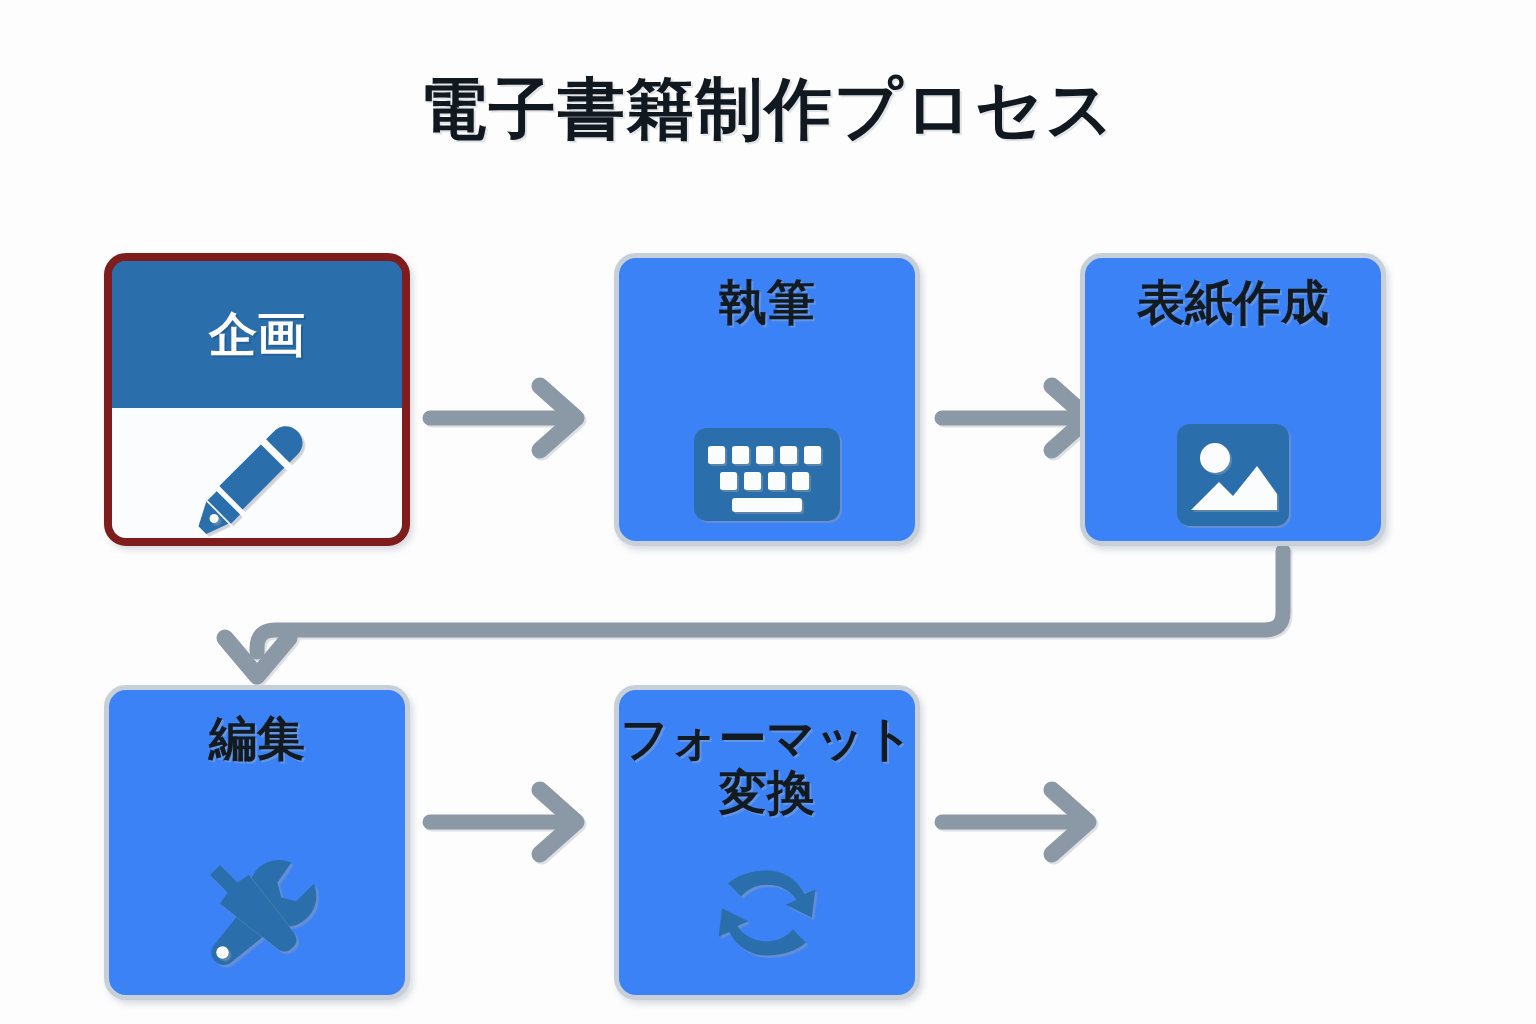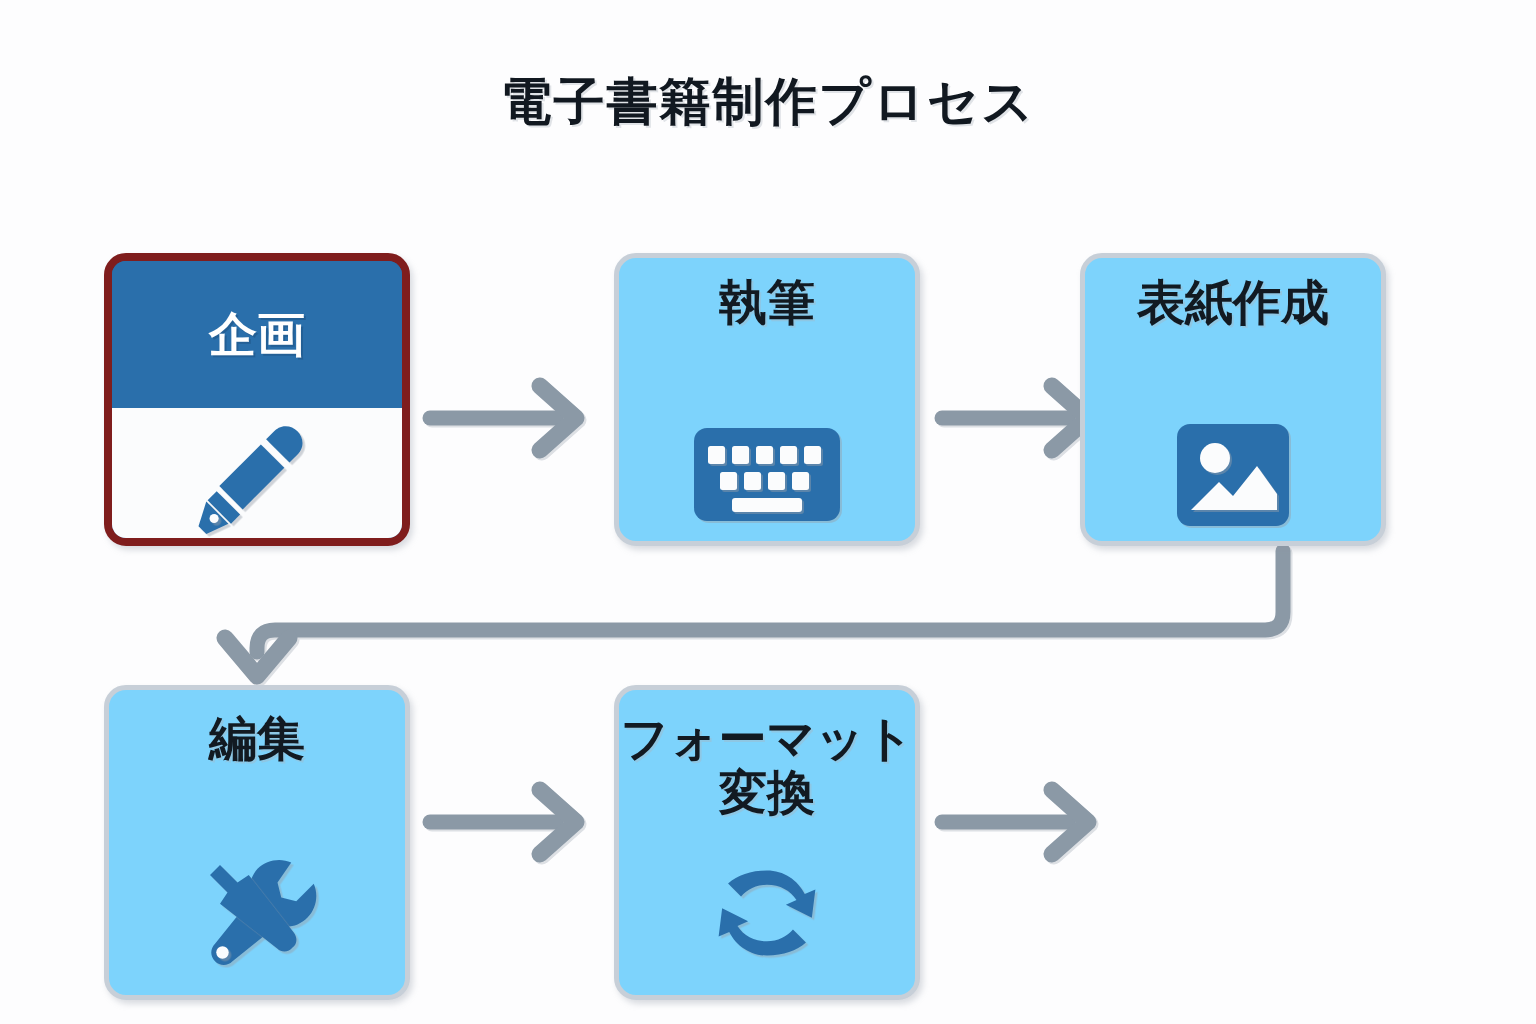--- a/index.html
+++ b/index.html
@@ -13,21 +13,21 @@
     position: relative;
   }
 
   
   .title {
     position: absolute;
     top: 76px;
     left: 0;
     width: 1536px;
     text-align: center;
-    font-size: 51px;
+    font-size: 67px;
     font-weight: 700;
     letter-spacing: 2px;
     color: #111820;
     text-shadow: 2px 2px 0 rgba(160,170,180,0.30);
     line-height: 1;
   }
 
   
   .canvas { position: absolute; inset: 0; }
 
@@ -42,21 +42,21 @@
   .card {
     position: absolute;
     width: 306px;
     border-radius: 22px;
     overflow: hidden;
     display: flex;
     flex-direction: column;
     filter: drop-shadow(3px 4px 3px rgba(140,150,162,0.32));
   }
   .card.plain {
-    background: #7dd3fc;
+    background: #3b82f6;
     border: 5px solid #c7cfd8;
   }
   .card.accent {
     background: #2a6fab;
     border: 8px solid #7f1d1d;
   }
 
   .card-head {
     display: flex;
     align-items: center;

